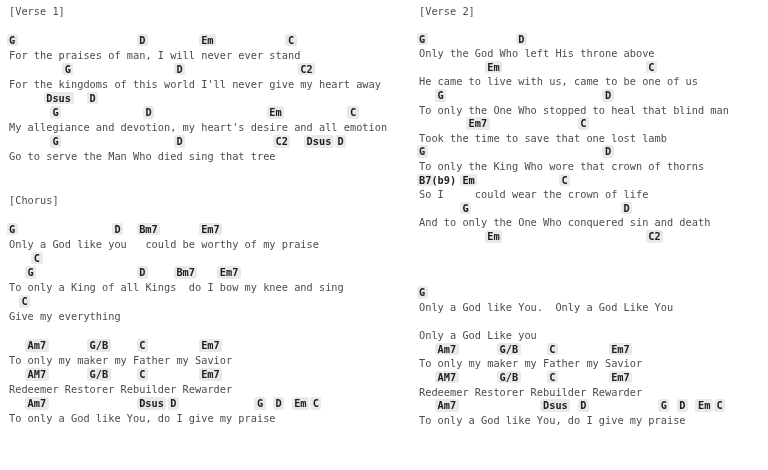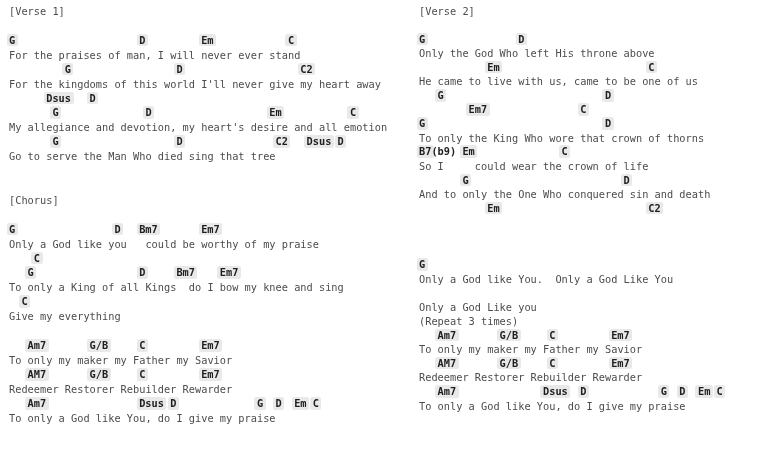--- a/index.html
+++ b/index.html
@@ -83,36 +83,37 @@
       <div class="line lyric">To only a God like You, do I give my praise</div>
     </div>
   <div class="col col-right">
       <div class="line label">[Verse 2]</div>
       <div class="line blank"></div>
       <div class="line chords"><span class="chord badge" style="left: calc(0ch - 2.5px);">G</span><span class="chord badge" style="left: calc(16ch - 2.5px);">D</span></div>
       <div class="line lyric">Only the God Who left His throne above</div>
       <div class="line chords"><span class="chord badge" style="left: calc(11ch - 2.5px);">Em</span><span class="chord badge" style="left: calc(37ch - 2.5px);">C</span></div>
       <div class="line lyric">He came to live with us, came to be one of us</div>
       <div class="line chords"><span class="chord badge" style="left: calc(3ch - 2.5px);">G</span><span class="chord badge" style="left: calc(30ch - 2.5px);">D</span></div>
+      <div class="line lyric">To only the One Who stopped to heal that blind man</div>
       <div class="line chords"><span class="chord badge" style="left: calc(8ch - 2.5px);">Em7</span><span class="chord badge" style="left: calc(26ch - 2.5px);">C</span></div>
+      <div class="line lyric">Took the time to save that one lost lamb</div>
       <div class="line chords"><span class="chord badge" style="left: calc(0ch - 2.5px);">G</span><span class="chord badge" style="left: calc(30ch - 2.5px);">D</span></div>
       <div class="line lyric">To only the King Who wore that crown of thorns</div>
       <div class="line chords"><span class="chord badge" style="left: calc(0ch - 2.5px);">B7</span><span class="chord plain" style="left: 2ch;">(b9)</span><span class="chord badge" style="left: calc(7ch - 2.5px);">Em</span><span class="chord badge" style="left: calc(23ch - 2.5px);">C</span></div>
       <div class="line lyric">So I     could wear the crown of life</div>
       <div class="line chords"><span class="chord badge" style="left: calc(7ch - 2.5px);">G</span><span class="chord badge" style="left: calc(33ch - 2.5px);">D</span></div>
       <div class="line lyric">And to only the One Who conquered sin and death</div>
       <div class="line chords"><span class="chord badge" style="left: calc(11ch - 2.5px);">Em</span><span class="chord badge" style="left: calc(37ch - 2.5px);">C2</span></div>
       <div class="line blank"></div>
       <div class="line blank"></div>
       <div class="line blank"></div>
       <div class="line chords"><span class="chord badge" style="left: calc(0ch - 2.5px);">G</span></div>
       <div class="line lyric">Only a God like You.  Only a God Like You</div>
       <div class="line blank"></div>
       <div class="line lyric">Only a God Like you</div>
-      <div class="line lyric">(Repeat 3 times)</div>
       <div class="line chords"><span class="chord badge" style="left: calc(3ch - 2.5px);">Am7</span><span class="chord badge" style="left: calc(13ch - 2.5px);">G/B</span><span class="chord badge" style="left: calc(21ch - 2.5px);">C</span><span class="chord badge" style="left: calc(31ch - 2.5px);">Em7</span></div>
       <div class="line lyric">To only my maker my Father my Savior</div>
       <div class="line chords"><span class="chord badge" style="left: calc(3ch - 2.5px);">AM7</span><span class="chord badge" style="left: calc(13ch - 2.5px);">G/B</span><span class="chord badge" style="left: calc(21ch - 2.5px);">C</span><span class="chord badge" style="left: calc(31ch - 2.5px);">Em7</span></div>
       <div class="line lyric">Redeemer Restorer Rebuilder Rewarder</div>
       <div class="line chords"><span class="chord badge" style="left: calc(3ch - 2.5px);">Am7</span><span class="chord badge" style="left: calc(20ch - 2.5px);">Dsus</span><span class="chord badge" style="left: calc(26ch - 2.5px);">D</span><span class="chord badge" style="left: calc(39ch - 2.5px);">G</span><span class="chord badge" style="left: calc(42ch - 2.5px);">D</span><span class="chord badge" style="left: calc(45ch - 2.5px);">Em</span><span class="chord badge" style="left: calc(48ch - 2.5px);">C</span></div>
       <div class="line lyric">To only a God like You, do I give my praise</div>
     </div>
 </div>
 
 </body></html>

